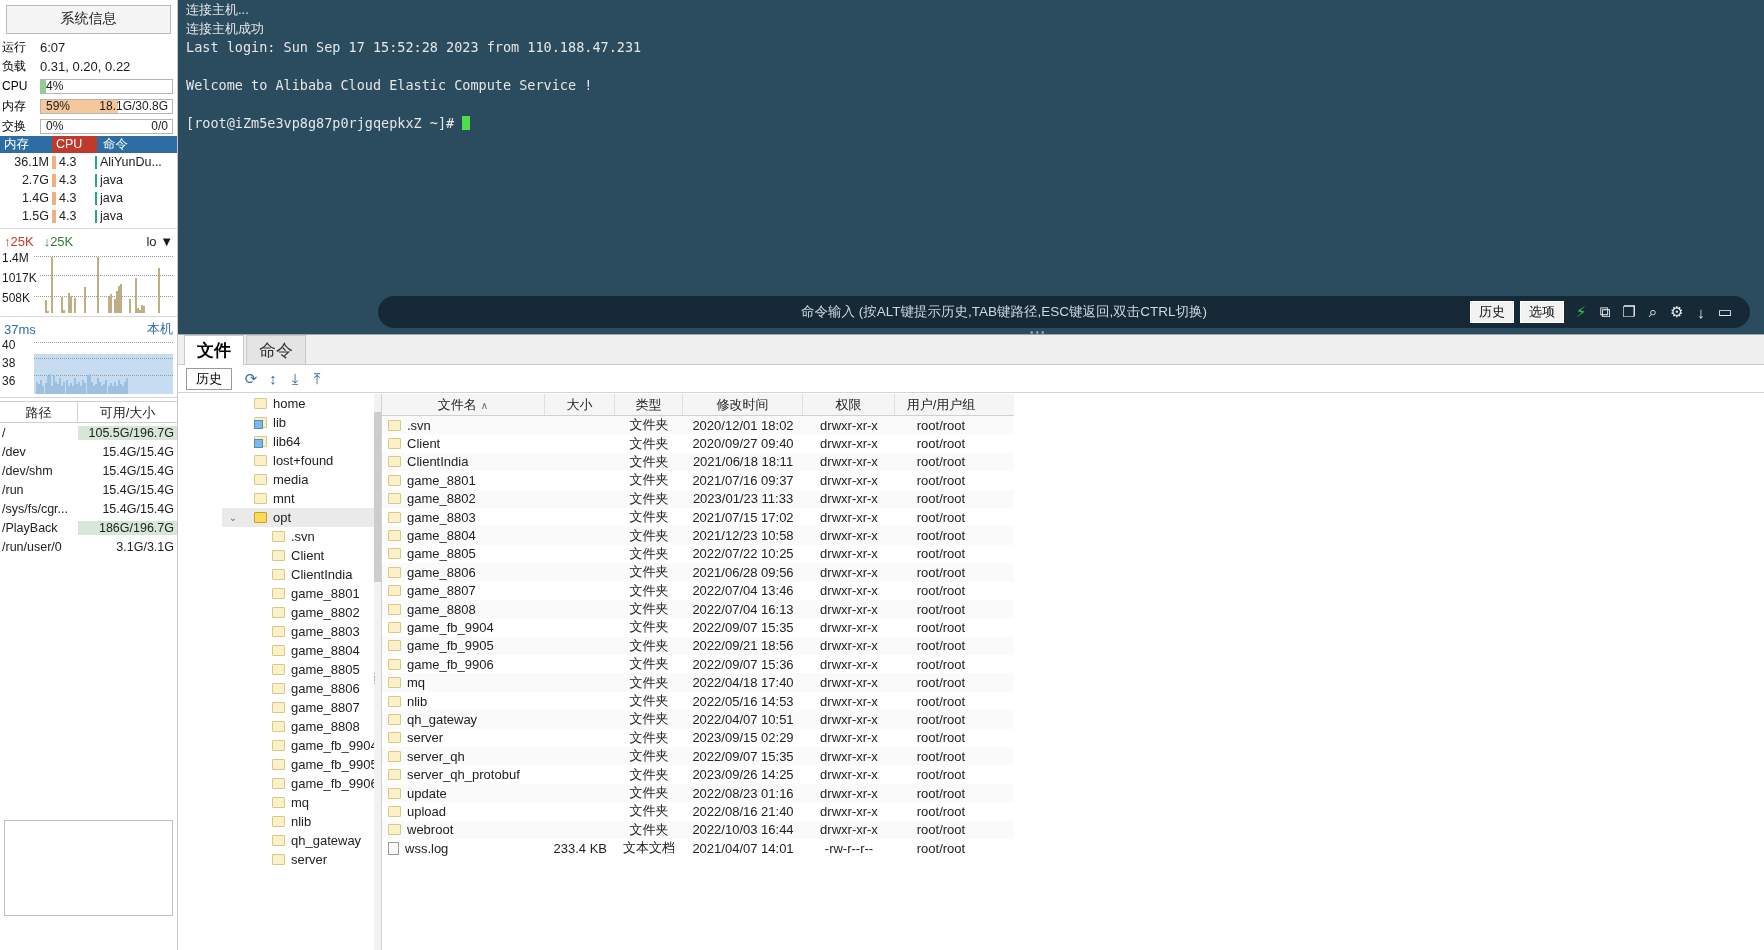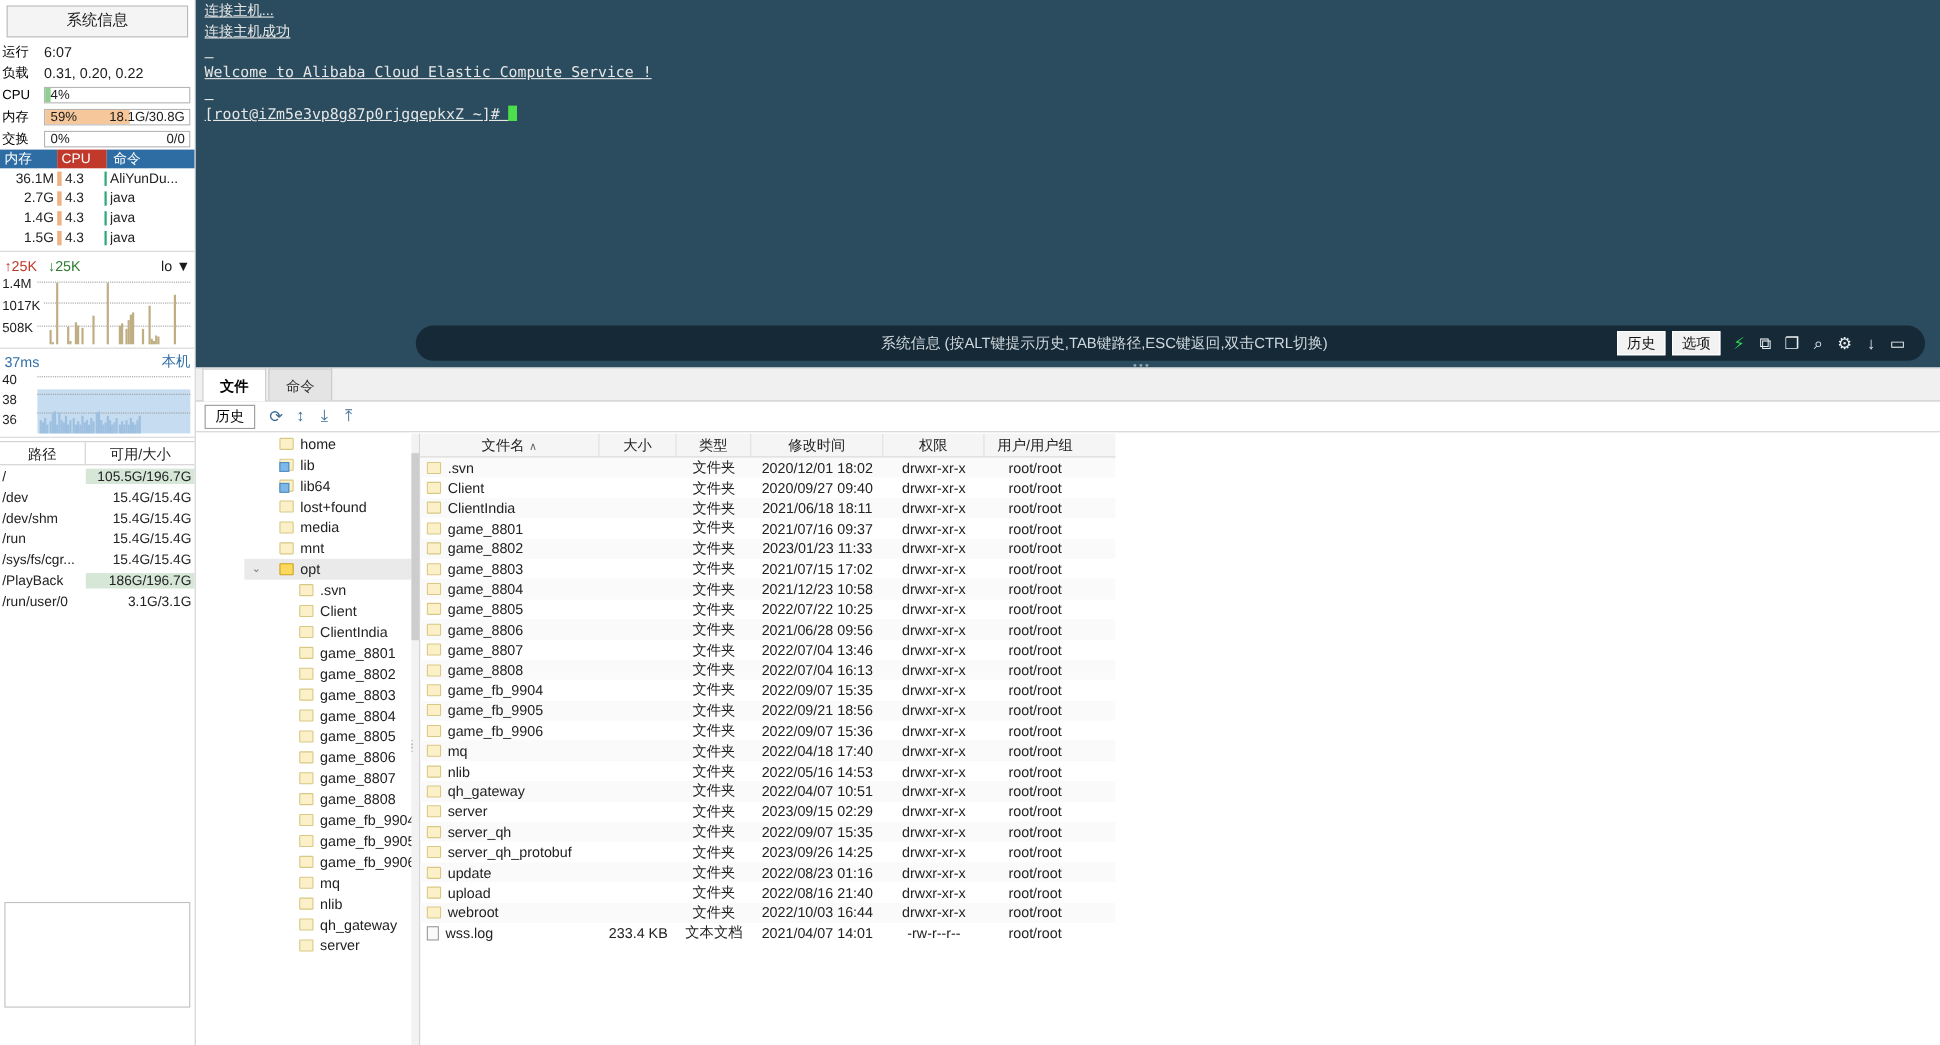--- a/index.html
+++ b/index.html
@@ -88,21 +88,21 @@
 
   
   #terminal {
     position:absolute; left:178px; top:0; right:0; height:334px;
     background:#2a4c5e;
     color:#e6e6e6;
     font-family:"DejaVu Sans Mono", "Liberation Mono", monospace;
     font-size:13.5px;
     overflow:hidden;
   }
-  #terminal .tline { white-space:pre; padding-left:8px; height:19px; line-height:19px;text-decoration:underline; }
+  #terminal .tline { white-space:pre; padding-left:8px; height:19px; line-height:19px; }
   .cn { font-family:"Liberation Sans","DejaVu Sans",sans-serif; font-size:13px;}
   .cursor { display:inline-block; width:8px; height:14px; background:#4be04b; vertical-align:-2px; }
 
   
   #cmdbar {
     position:absolute; left:378px; right:14px; top:296px; height:32px;
     background:rgba(18,34,46,0.82);
     border-radius:16px;
     display:flex; align-items:center;
   }
@@ -125,21 +125,21 @@
     color:#8fa3ad; font-size:10px; letter-spacing:2px; line-height:5px;
   }
 
   
   #filemgr {
     position:absolute; left:178px; top:334px; right:0; bottom:0;
     background:#ffffff; border-top:1px solid #9aa6ad;
   }
   .tabs { display:flex; height:30px; background:#f0f0f0; border-bottom:1px solid #c9c9c9; padding-left:6px;}
   .tab {
-    min-width:58px; text-align:center; line-height:29px; font-size:13px;
+    min-width:58px; text-align:center; line-height:29px; font-size:17px;
     border:1px solid #c9c9c9; border-bottom:none; margin-right:2px;
     background:#e4e4e4; color:#333; padding:0 12px;
   }
   .tab.active { background:#ffffff; color:#000; font-weight:bold; position:relative; top:0; height:30px;}
   .pathbar { display:flex; align-items:center; height:28px; border-bottom:1px solid #d3d3d3; padding:0 8px;}
   .pathtxt { flex:1; font-size:13px; color:#333; }
   .hbtn { border:1px solid #9a9a9a; background:#fff; font-size:13px; padding:1px 9px; margin-right:8px; }
   .ticon { width:22px; text-align:center; font-size:15px; color:#3f6f96;}
 
   .fmbody { position:absolute; left:0; right:0; top:59px; bottom:0; display:flex;margin-left:44px; }
@@ -404,29 +404,30 @@
       </div>
     </div>
 
   <div class="bottom-box"></div>
 </div>
 
 <div id="terminal">
   <div id="term-lines">
       <div class="tline"><span class="cn">连接主机...</span></div>
       <div class="tline"><span class="cn">连接主机成功</span></div>
+      <div class="tline">Last login: Sun Sep 17 15:52:28 2023 from 110.188.47.231</div>
       <div class="tline"> </div>
       <div class="tline">Welcome to Alibaba Cloud Elastic Compute Service !</div>
       <div class="tline"> </div>
       <div class="tline">[root@iZm5e3vp8g87p0rjgqepkxZ ~]# <span class="cursor"></span></div>
     </div>
 </div>
 
 <div id="cmdbar">
-  <div class="placeholder">系统信息 (按ALT键提示历史,TAB键路径,ESC键返回,双击CTRL切换)</div>
+  <div class="placeholder">命令输入 (按ALT键提示历史,TAB键路径,ESC键返回,双击CTRL切换)</div>
   <div class="cbtns">
     <button class="cbtn">历史</button>
     <button class="cbtn">选项</button>
     <span class="cicon bolt">⚡</span>
     <span class="cicon">⧉</span>
     <span class="cicon">❐</span>
     <span class="cicon">⌕</span>
     <span class="cicon">⚙</span>
     <span class="cicon">↓</span>
     <span class="cicon">▭</span>

